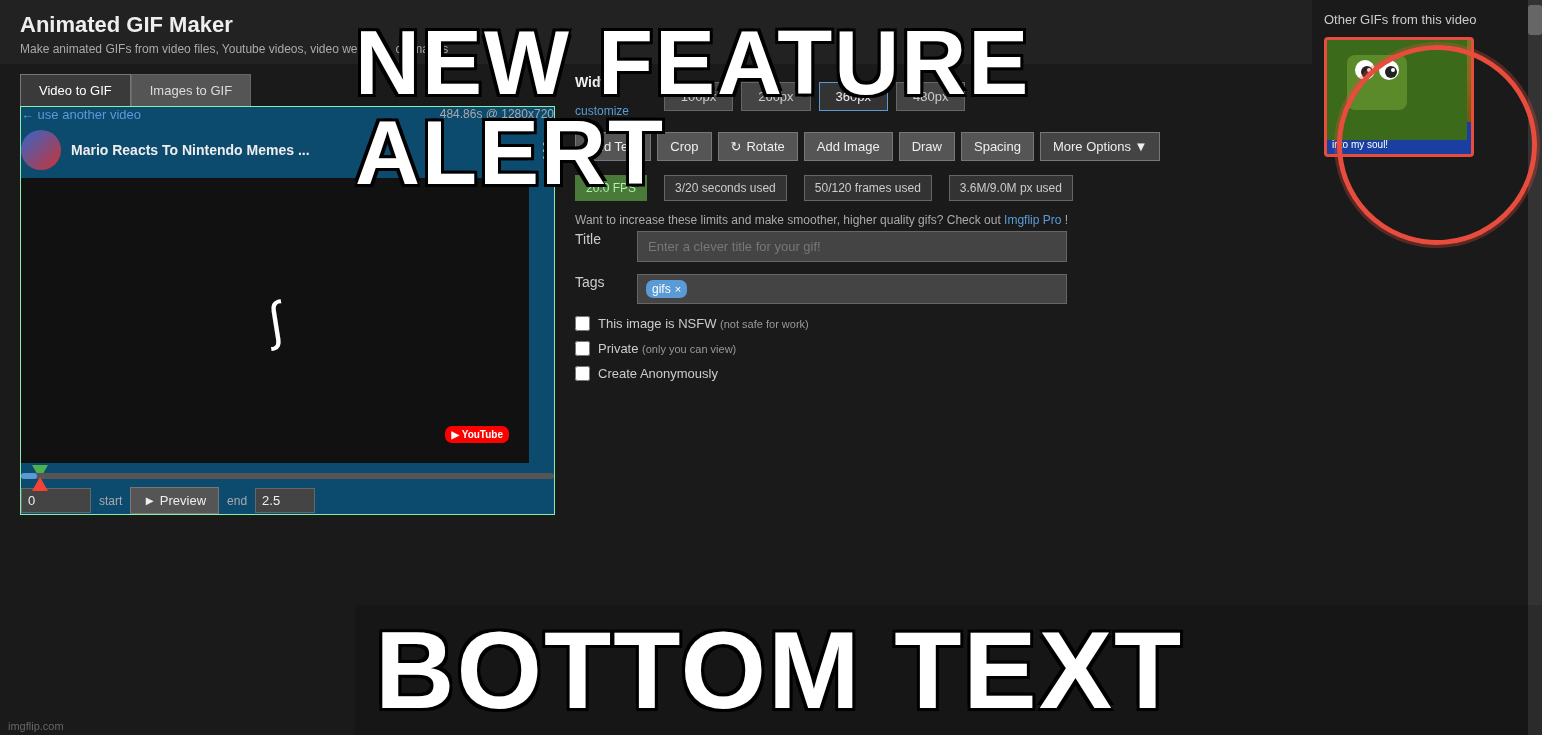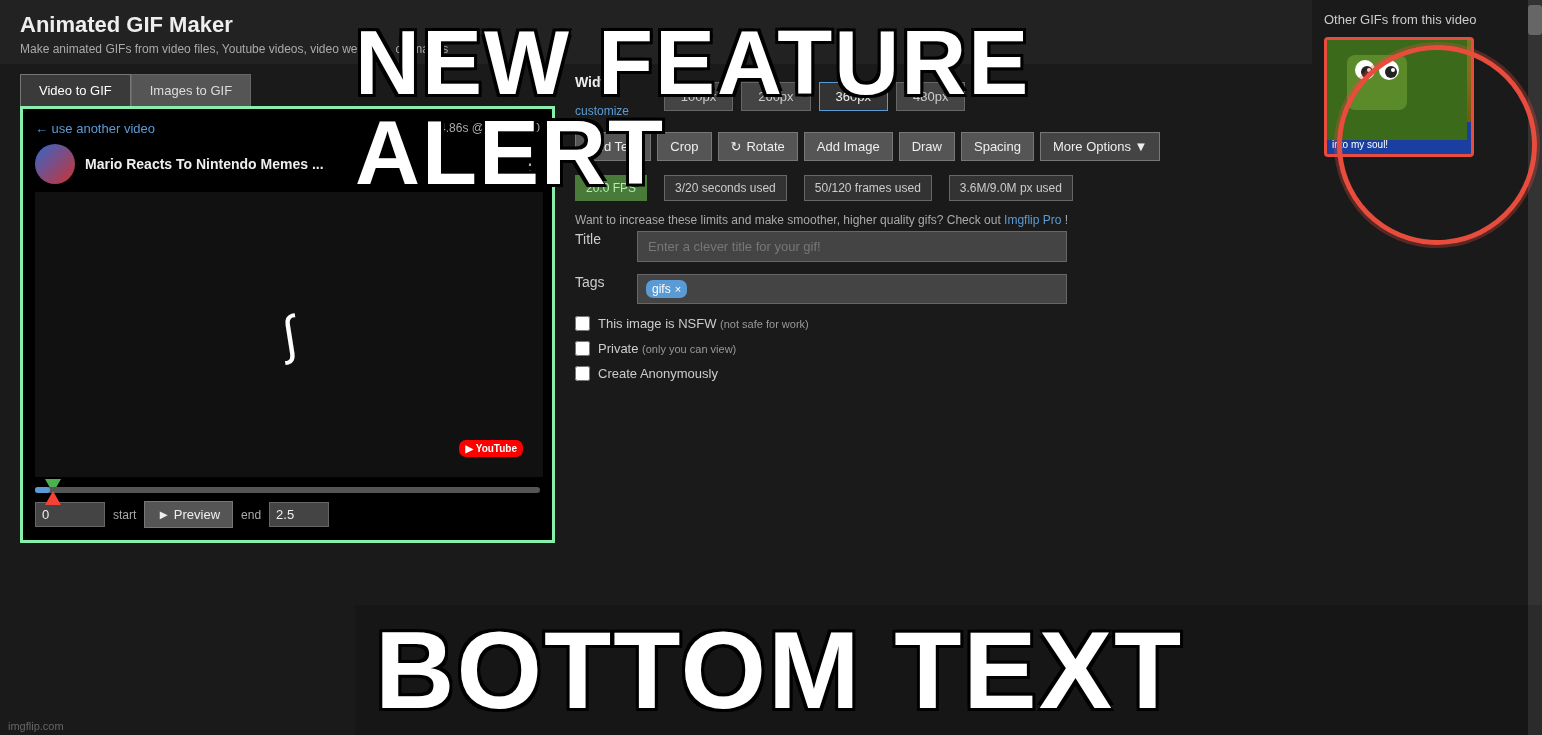--- a/index.html
+++ b/index.html
@@ -98,23 +98,22 @@
       border-bottom: none;
     }
     .tab.active {
       background: #3a3a3a;
       color: #fff;
       border-color: #777;
     }
 
     
     .video-panel {
-      background: #000000;
-      border: 3px solid #86efac;
-      padding: 12px;
+      background: #0c4a6e;
+      border: 1px solid #86efac;
     }
     .use-another {
       color: #5b9bd5;
       font-size: 13px;
       margin-bottom: 8px;
       display: inline-block;
       cursor: pointer;
     }
     .video-meta {
       color: #aaa;

